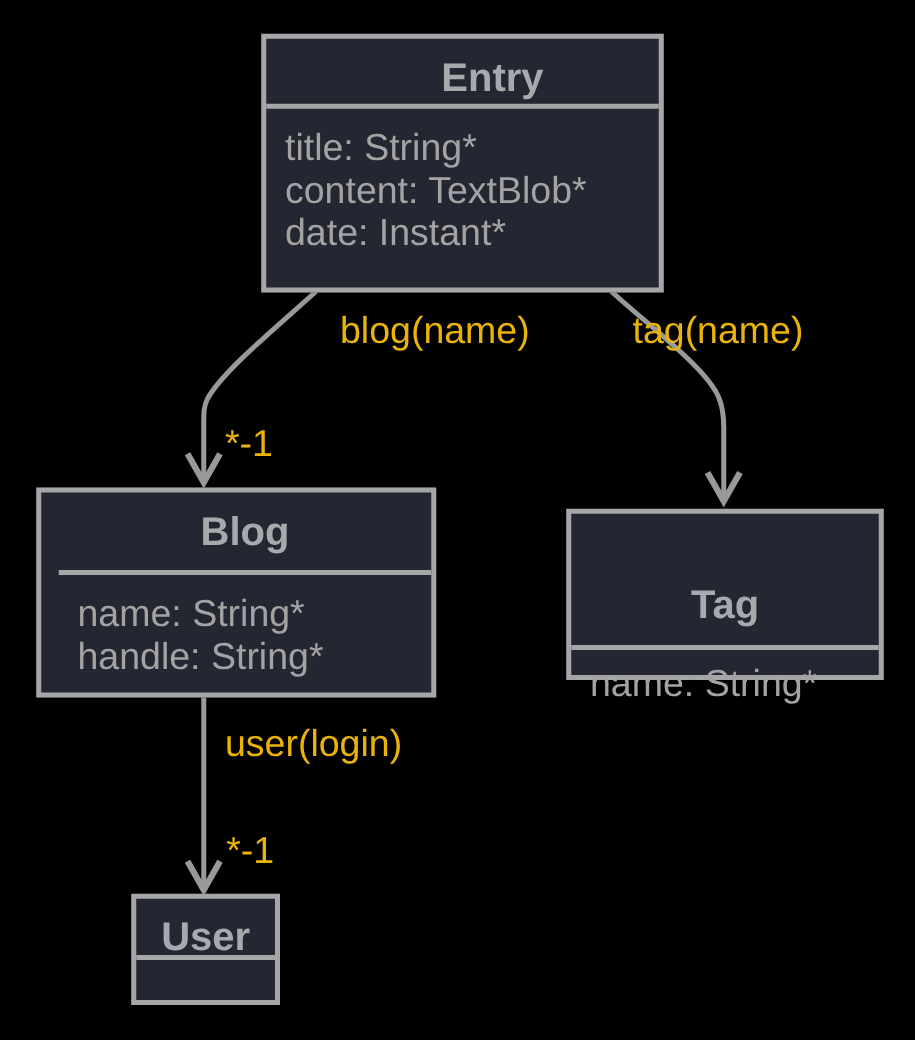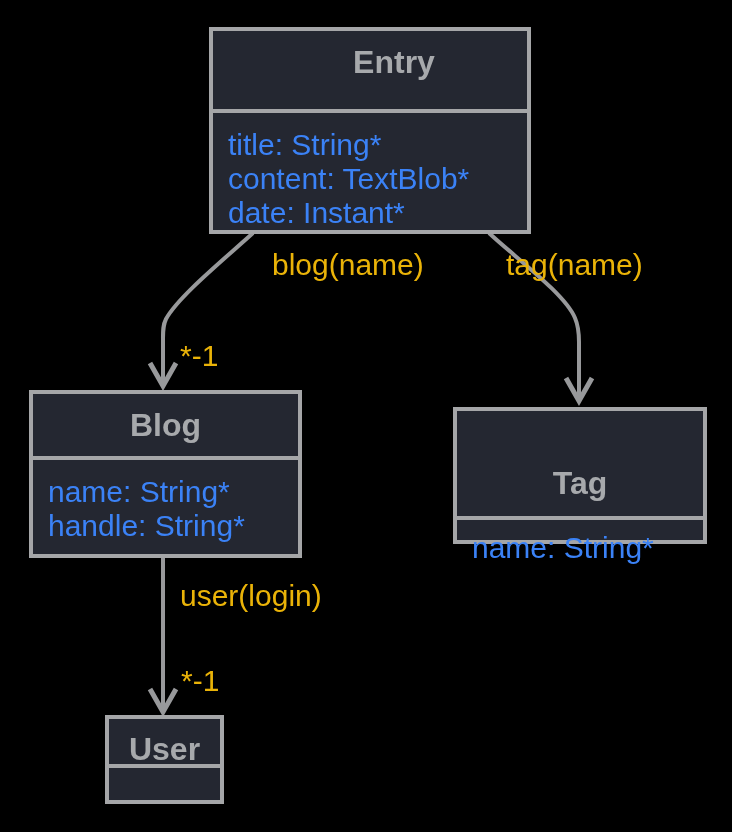--- a/index.html
+++ b/index.html
@@ -32,21 +32,21 @@
     text-align: center;
     font-weight: bold;
     font-size: 32px;
     color: #a7a9ac;
   }
   .entity-attrs {
     box-sizing: border-box;
     padding: 15px 15px 0 15px;
     font-size: 30px;
     line-height: 34px;
-    color: #3b82f6;
+    color: #a3a3a3;
   }
   .entity-attrs .attr-line {
     white-space: nowrap;
   }
   .edge-label {
     position: absolute;
     font-size: 30px;
     line-height: 34px;
     color: #eab308;
     white-space: nowrap;
@@ -66,29 +66,29 @@
       <path d="M 489 233 C 517 259 565 294 575 318 C 578 325 579 332 579 342 L 579 397" stroke-width="4"></path>
       <polyline points="566,378 579,401 592,378" stroke-width="5"></polyline>
     </g>
     <g stroke="#98999b" fill="none">
       <path d="M 163 557 L 163 707" stroke-width="4"></path>
       <polyline points="150,689 163,712 176,689" stroke-width="5"></polyline>
     </g>
   </svg>
 
   <div class="entity" style="left:209px; top:27px; width:322px; height:207px;">
-    <div class="entity-title" style="height:82px; line-height:62px;padding-left:48px;">Entry</div>
+    <div class="entity-title" style="height:56px; line-height:62px;padding-left:48px;">Entry</div>
     <div class="entity-attrs">
       <div class="attr-line">title: String*</div>
       <div class="attr-line">content: TextBlob*</div>
       <div class="attr-line">date: Instant*</div>
     </div>
   </div>
 
-  <div class="entity" style="left:29px; top:390px; width:273px; height:168px;">
+  <div class="entity" style="left:29px; top:390px; width:320px; height:168px;padding-left:14px;">
     <div class="entity-title" style="height:66px; line-height:62px;">Blog</div>
     <div class="entity-attrs">
       <div class="attr-line">name: String*</div>
       <div class="attr-line">handle: String*</div>
     </div>
   </div>
 
   <div class="entity" style="left:453px; top:407px; width:254px; height:137px;">
     <div class="entity-title" style="height:69px; line-height:65px;margin-top:40px;">Tag</div>
     <div class="entity-attrs" style="padding-top:11px;">

